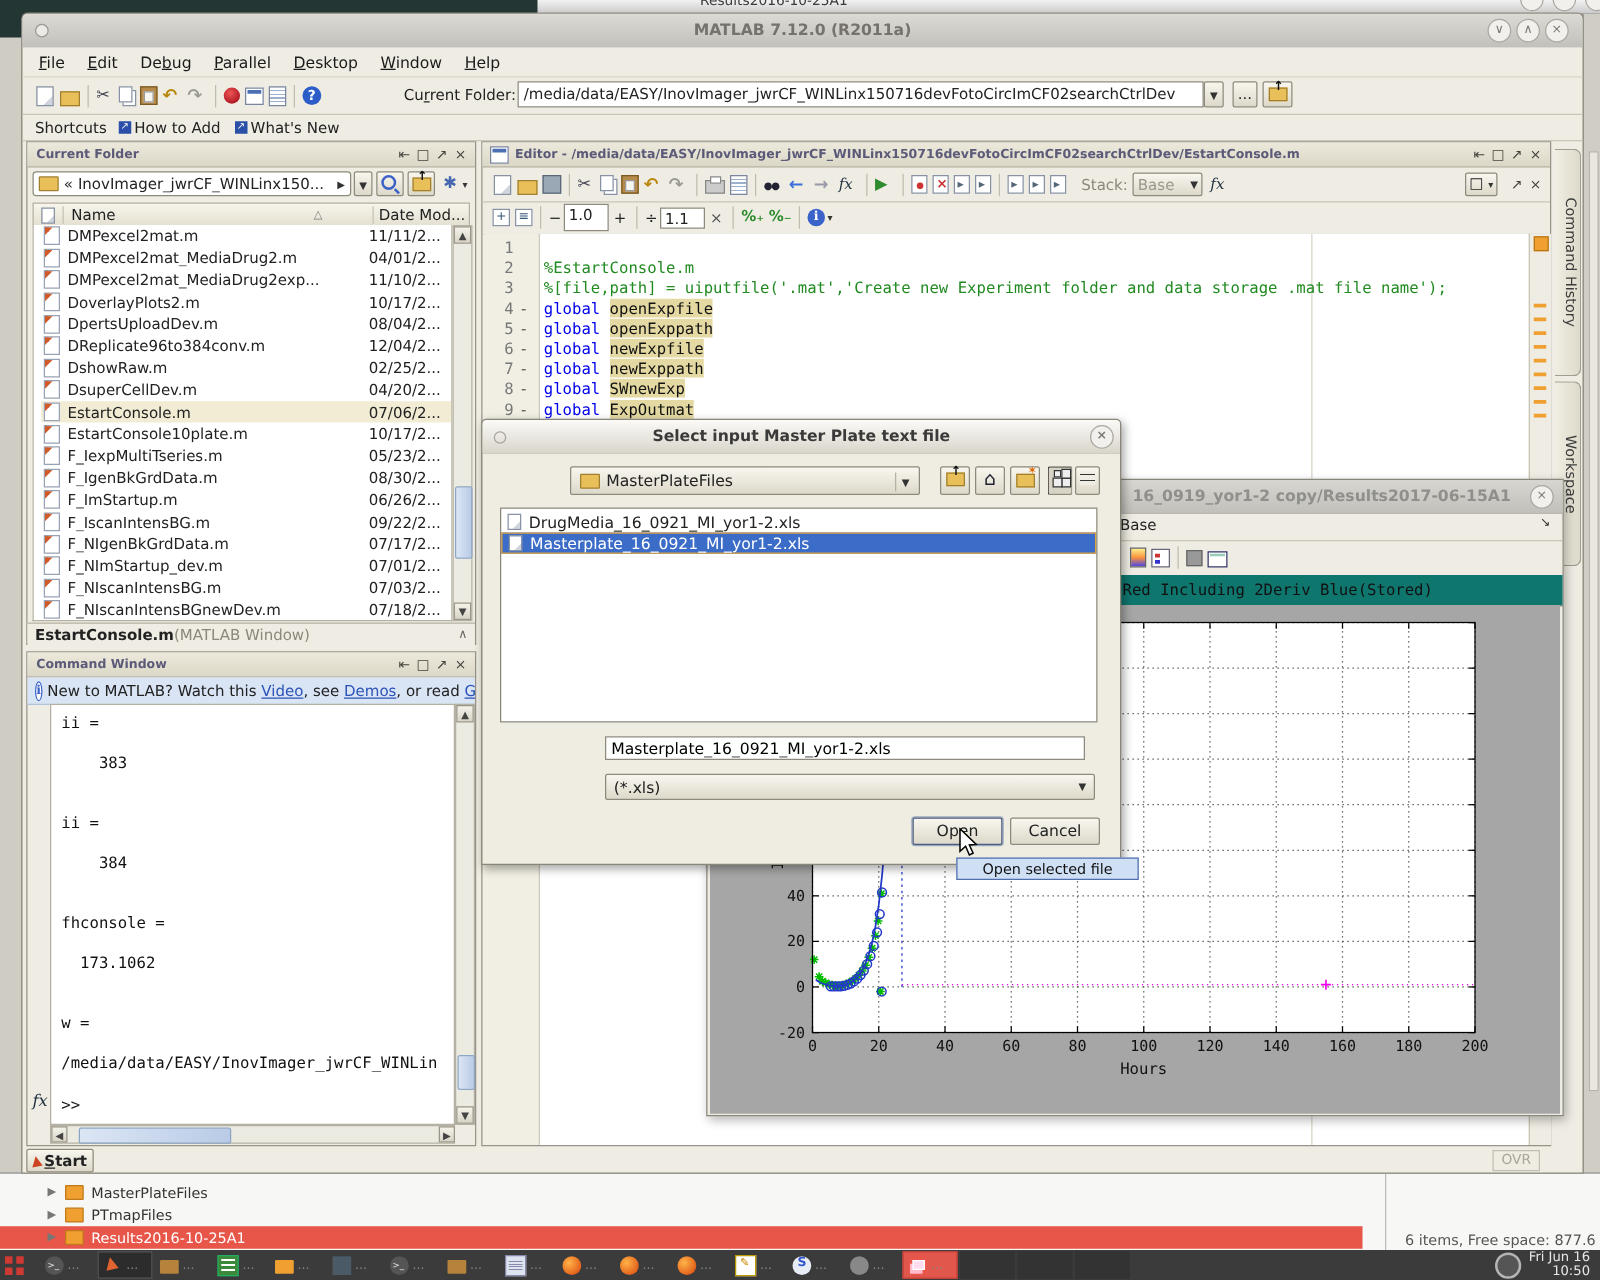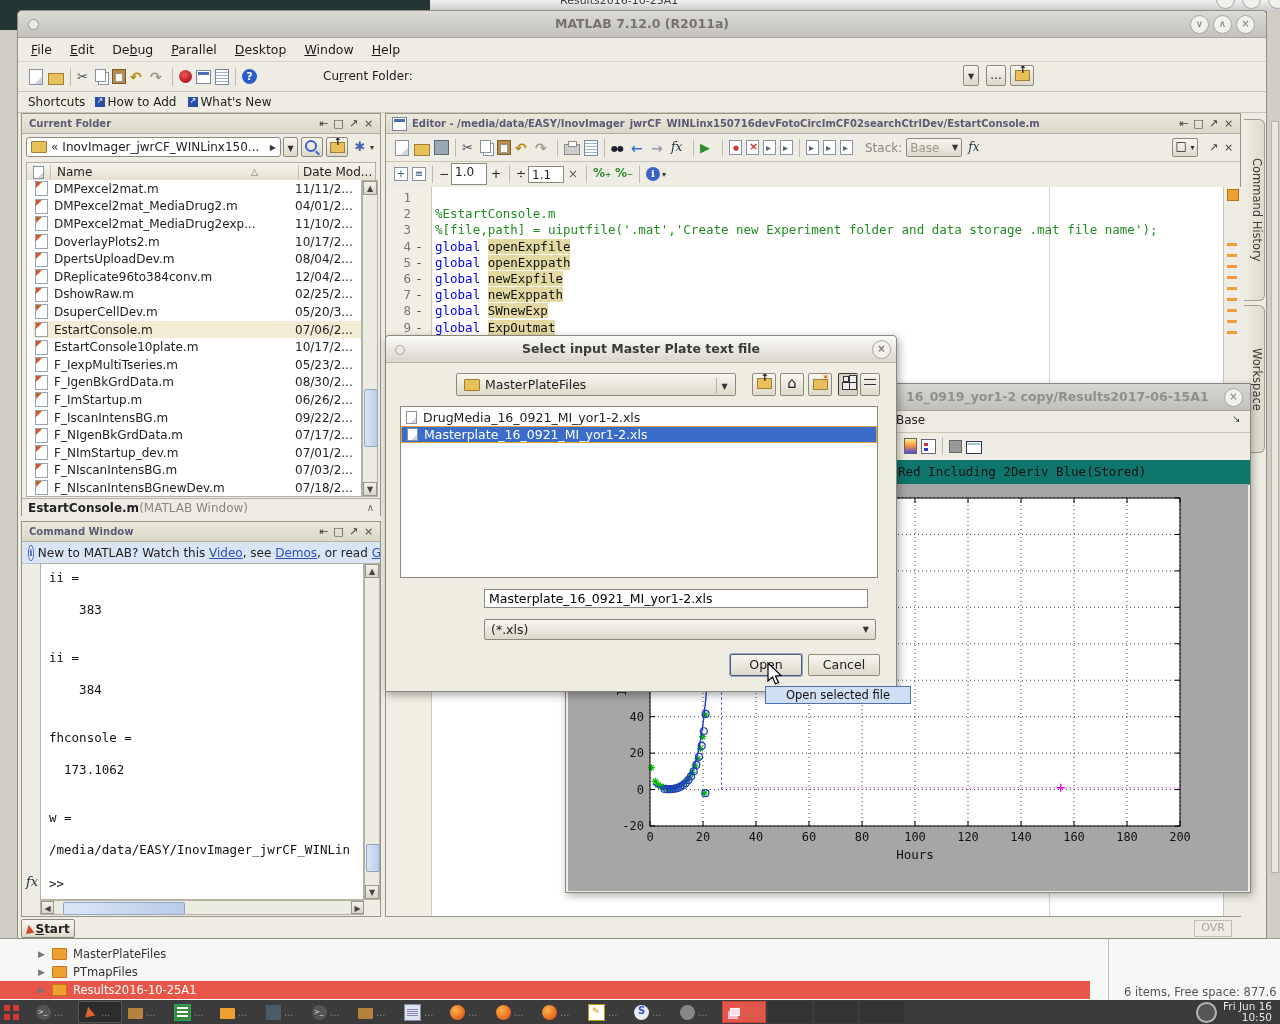--- a/index.html
+++ b/index.html
@@ -208,20 +208,21 @@
           <span class="ic ic-undo"></span>
           <span class="ic ic-redo"></span>
           <span class="sep"></span>
           <span class="ic ic-sim"></span>
           <span class="ic ic-guide"></span>
           <span class="ic ic-doc"></span>
           <span class="sep"></span>
           <span class="ic ic-help"></span>
         </div>
       <span class="abs" id="cf-label" style="left:305px;top:7px;">Cu<u>r</u>rent Folder:</span>
+      <div class="inset abs" style="left:396px;top:3px;width:549px;height:21px;padding:2px 4px;font-size:12px;white-space:nowrap;overflow:hidden;">/media/data/EASY/InovImager_jwrCF_WINLinx150716devFotoCircImCF02searchCtrlDev</div>
       <div class="beigebtn abs" style="left:945px;top:3px;width:16px;height:21px;line-height:19px;"><span class="caret">▼</span></div>
       <div class="beigebtn abs" style="left:968px;top:3px;width:20px;height:21px;line-height:18px;">...</div>
       <div class="beigebtn abs" style="left:992px;top:3px;width:24px;height:21px;"><span class="ic ic-upfold"></span></div>
     </div>
 
     <div class="abs" style="left:0;top:80px;width:1248px;height:21px;border-bottom:1px solid #c8c5b6;display:flex;align-items:center;">
       <span style="margin-left:10px;">Shortcuts</span>
       <span class="ic ic-shortcut" style="margin-left:10px;"></span>
       <span id="shortcut-1">How to Add</span>
       <span class="ic ic-shortcut" style="margin-left:12px;"></span>
@@ -292,21 +293,21 @@
             <span class="cf-date">12/04/2...</span>
           </div>
           <div class="cf-row">
             <span class="ic ic-mfile"></span>
             <span class="cf-name">DshowRaw.m</span>
             <span class="cf-date">02/25/2...</span>
           </div>
           <div class="cf-row">
             <span class="ic ic-mfile"></span>
             <span class="cf-name">DsuperCellDev.m</span>
-            <span class="cf-date">05/20/3...</span>
+            <span class="cf-date">04/20/2...</span>
           </div>
           <div class="cf-row sel">
             <span class="ic ic-mfile"></span>
             <span class="cf-name">EstartConsole.m</span>
             <span class="cf-date">07/06/2...</span>
           </div>
           <div class="cf-row">
             <span class="ic ic-mfile"></span>
             <span class="cf-name">EstartConsole10plate.m</span>
             <span class="cf-date">10/17/2...</span>

